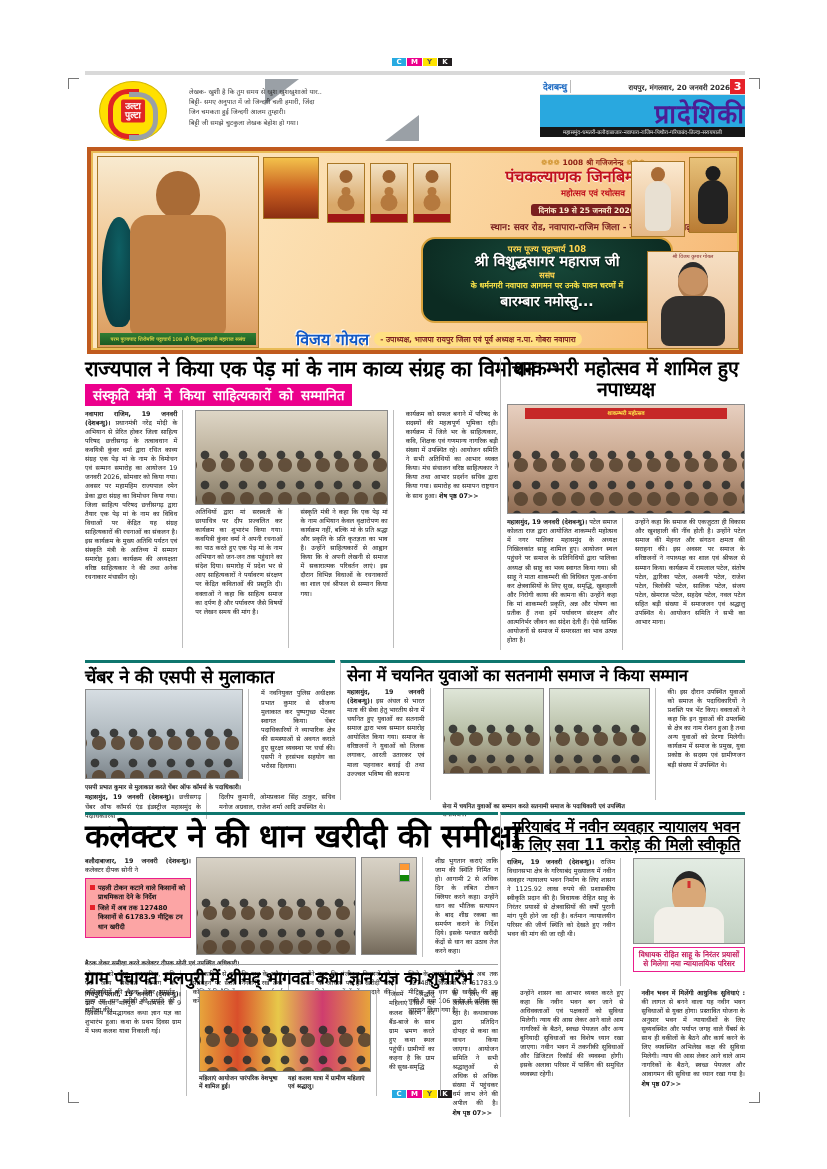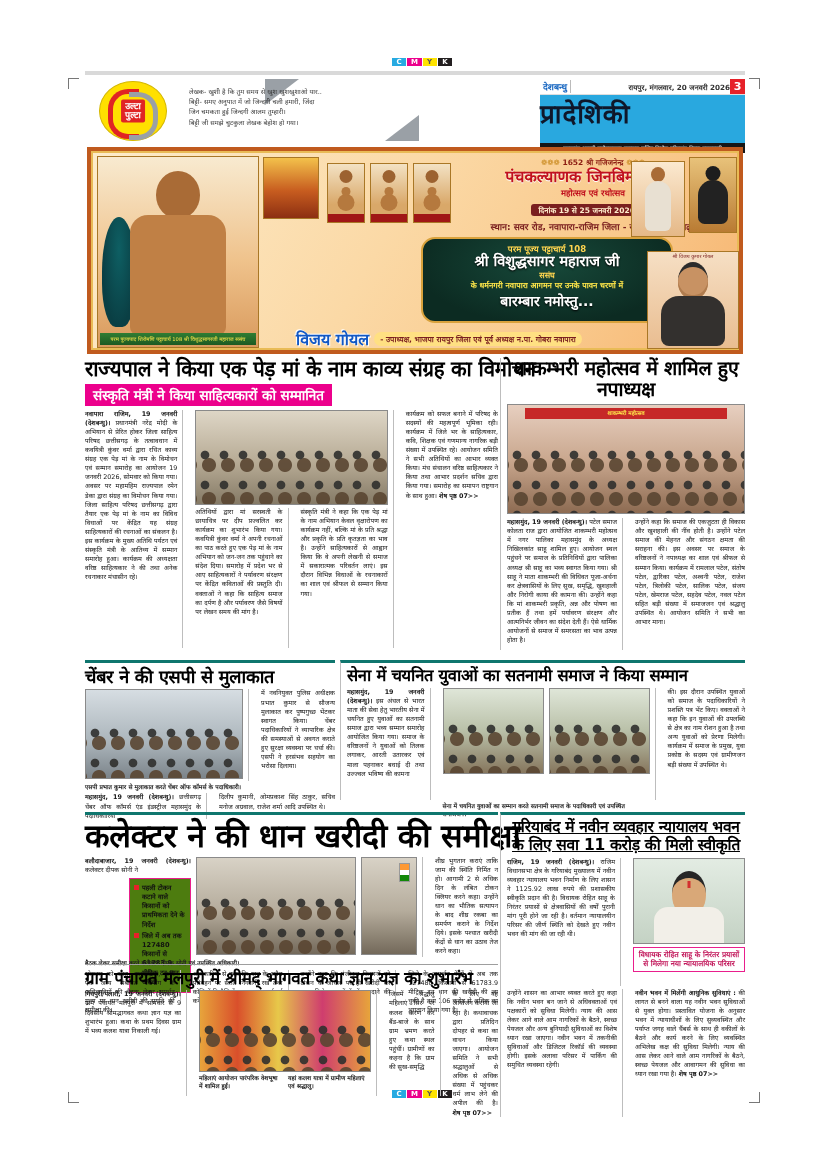--- a/index.html
+++ b/index.html
@@ -28,21 +28,21 @@
   #ultalogo .ltxt{position:absolute;left:50%;top:50%;transform:translate(-50%,-50%);background:#e02424;color:#fff;font-weight:bold;font-size:9px;line-height:1.05;padding:2px 4px;text-align:center;border-radius:2px;}
   .tri{position:absolute;width:0;height:0;}
   #tri1{left:180px;top:0;border-left:34px solid #9aa0a6;border-bottom:26px solid transparent;}
   #tri2{left:300px;top:36px;border-right:34px solid #9aa0a6;border-top:26px solid transparent;}
   #jokelines{position:absolute;left:104px;top:8px;width:200px;font-size:6.6px;line-height:1.55;color:#333;}
   #nameplate{position:absolute;left:455px;top:0;width:205px;height:64px;}
   .np-row1{display:flex;align-items:center;height:15px;border-bottom:1px solid #ddd;}
   .paper{color:#1565c0;font-weight:bold;font-size:9px;padding:0 3px;border-right:1px solid #bbb;}
   .np-date{flex:1;text-align:right;font-size:7.2px;font-weight:bold;color:#333;}
   .pageno{width:15px;height:15px;background:#e62129;color:#fff;font-weight:bold;font-size:11px;text-align:center;line-height:15px;}
-  .np-masthead{height:48px;background:#29a8df;color:#0f172a;font-weight:bold;font-size:26px;text-align:left;line-height:38px;letter-spacing:1px;}
+  .np-masthead{height:32px;background:#29a8df;color:#4c1d95;font-weight:bold;font-size:26px;text-align:right;line-height:38px;letter-spacing:1px;}
   .np-regions{height:10px;background:#161616;color:#eee;font-size:5.4px;text-align:center;line-height:10px;}
   
   #ad{left:87px;top:147px;width:656px;height:207px;background:linear-gradient(120deg,#fdeccb,#fbd9a6 45%,#f9c98c 75%,#f6b470);
       border:4px solid #c05a1e;box-shadow:inset 0 0 0 2px #e9bb56;box-sizing:border-box;}
   .adphoto{position:absolute;overflow:hidden;border:1px solid #a97726;}
   #monkbig{left:6px;top:5px;width:160px;height:190px;background:linear-gradient(180deg,#f8ead0,#efc28b 55%,#d99a5d);}
   #monkbig .feather{position:absolute;left:4px;top:60px;width:34px;height:110px;background:radial-gradient(ellipse at 50% 30%,#0e5f63,#0a3f44 70%);border-radius:50% 50% 40% 40%;}
   .mhead{position:absolute;left:50%;transform:translateX(-50%);border-radius:50%;background:#a96b36;}
   .mbody{position:absolute;left:50%;transform:translateX(-50%);background:#c08045;border-radius:18px 18px 8px 8px;}
   #monkbig .mhead{top:14px;width:44px;height:48px;}
@@ -99,33 +99,33 @@
     background-size:19px 30px,19px 34px;background-position:0 0,4px 7px;opacity:.9;}
   .p-stage{background:linear-gradient(180deg,#ded6c6,#b7ab95 55%,#857a66);}
   .p-garland{background:linear-gradient(180deg,#e7cfc0,#caa88f 50%,#8d6b52);}
   .p-office{background:linear-gradient(180deg,#d6dde2,#aab4ba 60%,#7c848a);}
   .p-day{background:linear-gradient(180deg,#dfe6d8,#b9c0a8 50%,#86765d);}
   .p-meeting{background:linear-gradient(180deg,#d8d2c6,#b5ac9c 55%,#73695a);}
   .p-proc{background:linear-gradient(90deg,#e7a43b,#d94f2b 22%,#e7c84a 46%,#cf3d6e 72%,#e7a43b);}
   .banner{position:absolute;top:3px;left:7%;right:7%;height:11px;background:#c62828;color:#ffe74a;font-size:5.6px;font-weight:bold;text-align:center;line-height:11px;}
   .flag{position:absolute;top:5px;right:6px;width:9px;height:17px;border:1px solid #999;
         background:linear-gradient(180deg,#ff9933 33%,#ffffff 33% 66%,#138808 66%);}
-  .pinkbox{border:1.5px solid #e91e8c;padding:3px 4px;background:#4d7c0f;margin-left:44px;}
+  .pinkbox{border:1.5px solid #e91e8c;padding:3px 4px;background:#fca5a5;}
   .pinkbox .bi{display:flex;gap:3px;font-size:6.6px;font-weight:bold;line-height:1.4;margin:2px 0;}
   .bullet{width:5px;height:5px;background:#e62129;flex:0 0 auto;margin-top:1px;}
   .magcap{border:1.5px solid #e91e8c;background:#fff;color:#c2185b;font-size:7.4px;font-weight:bold;text-align:center;padding:2px 3px;line-height:1.3;}
   
   .p-portrait{background:linear-gradient(180deg,#e3ece3,#c4d2c4);}
   .p-portrait .phead{position:absolute;left:50%;top:12px;transform:translateX(-50%);width:34px;height:38px;border-radius:50% 50% 46% 46%;background:#d9a878;border-top:7px solid #262626;}
   .p-portrait .ptilak{position:absolute;left:50%;top:22px;transform:translateX(-50%);width:3px;height:7px;background:#d32f2f;}
   .p-portrait .pbody{position:absolute;left:50%;bottom:0;transform:translateX(-50%);width:70px;height:36px;border-radius:14px 14px 0 0;background:#f2efe8;}
   
   #artA{left:85px;top:358px;width:413px;}
   #artA .hl{font-size:21px;transform:scaleX(.97);transform-origin:left;white-space:nowrap;}
-  #artA .sub{display:inline-block;background:#ec008c;color:#fff;font-weight:bold;font-size:13.5px;padding:2px 8px;margin:3px 0 4px;}
+  #artA .sub{display:inline-block;background:#ec008c;color:#fff;font-weight:bold;font-size:13.5px;padding:2px 8px;margin:3px 0 4px;font-family:Liberation Mono, monospace;}
   #artA .row{height:238px;}
   #aphoto{width:100%;height:95px;margin-bottom:3px;}
   #artB{left:500px;top:358px;width:245px;padding-left:6px;border-left:1px solid #bdbdbd;}
   #artB .hl{font-size:19.5px;text-align:center;}
   #bphoto{width:100%;height:110px;margin:4px 0;}
   #artB .row{height:132px;}
   #artC{left:85px;top:660px;width:250px;}
   #artC .hl{font-size:18px;white-space:nowrap;}
   #cphoto{width:158px;height:90px;}
   #artD{left:340px;top:660px;width:405px;padding-left:6px;border-left:1px solid #bdbdbd;}
@@ -135,21 +135,21 @@
   #artE{left:85px;top:812px;width:413px;}
   #artE .hl{font-size:32px;white-space:nowrap;}
   #artE .row1{height:100px;margin-top:3px;}
   #ephoto1{width:160px;height:98px;}
   #ephoto2{width:56px;height:98px;}
   #artE .row2{margin-top:3px;height:34px;}
   #artF{left:500px;top:812px;width:245px;padding-left:6px;border-left:1px solid #bdbdbd;}
   #artF .hl{font-size:15.5px;text-align:center;line-height:1.15;text-decoration:underline;}
   #fphoto{width:100%;height:86px;}
   #artF .row1{margin-top:3px;height:128px;}
-  #artF .row2{margin-top:3px;height:128px;}
+  #artF .row2{margin-top:3px;height:128px;margin-left:13px;}
   #artG{left:85px;top:964px;width:413px;border-top:1px solid #9e9e9e;padding-top:4px;}
   #artG .hl{font-size:17px;white-space:nowrap;}
   #artG .row{margin-top:3px;height:106px;}
   #gphoto{width:100%;height:82px;}
   .capsrow{display:flex;gap:6px;margin-top:2px;}
   .capsrow .caption{flex:1;}
 </style>
 </head>
 <body>
 
@@ -214,21 +214,21 @@
     <div class="thumb muni" id="mu1">
         <div class="bar"></div>
       </div>
     <div class="thumb muni" id="mu2">
         <div class="bar"></div>
       </div>
     <div class="thumb muni" id="mu3">
         <div class="bar"></div>
       </div>
     <div id="adcenter">
-      <div class="ad-small"><span class="orn">❁❁❁</span> <span>1652 श्री गजिजनेन्द्र</span> <span class="orn">❁❁❁</span></div>
+      <div class="ad-small"><span class="orn">❁❁❁</span> <span>1008 श्री गजिजनेन्द्र</span> <span class="orn">❁❁❁</span></div>
       <div class="ad-title">पंचकल्याणक जिनबिम्ब प्रतिष्ठा</div>
       <div class="ad-sub">महोत्सव एवं रथोत्सव</div>
       <div><span class="ad-date">दिनांक 19 से 25 जनवरी 2026 तक</span></div>
       <div class="ad-venue">स्थान: सवर रोड, नवापारा-राजिम जिला - रायपुर, (छत्तीसगढ़)</div>
     </div>
     <div id="greenbox">
       <div class="gb-1">परम पूज्य पट्टाचार्य 108</div>
       <div class="gb-2">श्री विशुद्धसागर महाराज जी</div>
       <div class="gb-3">ससंघ</div>
       <div class="gb-4">के धर्मनगरी नवापारा आगमन पर उनके पावन चरणों में</div>

